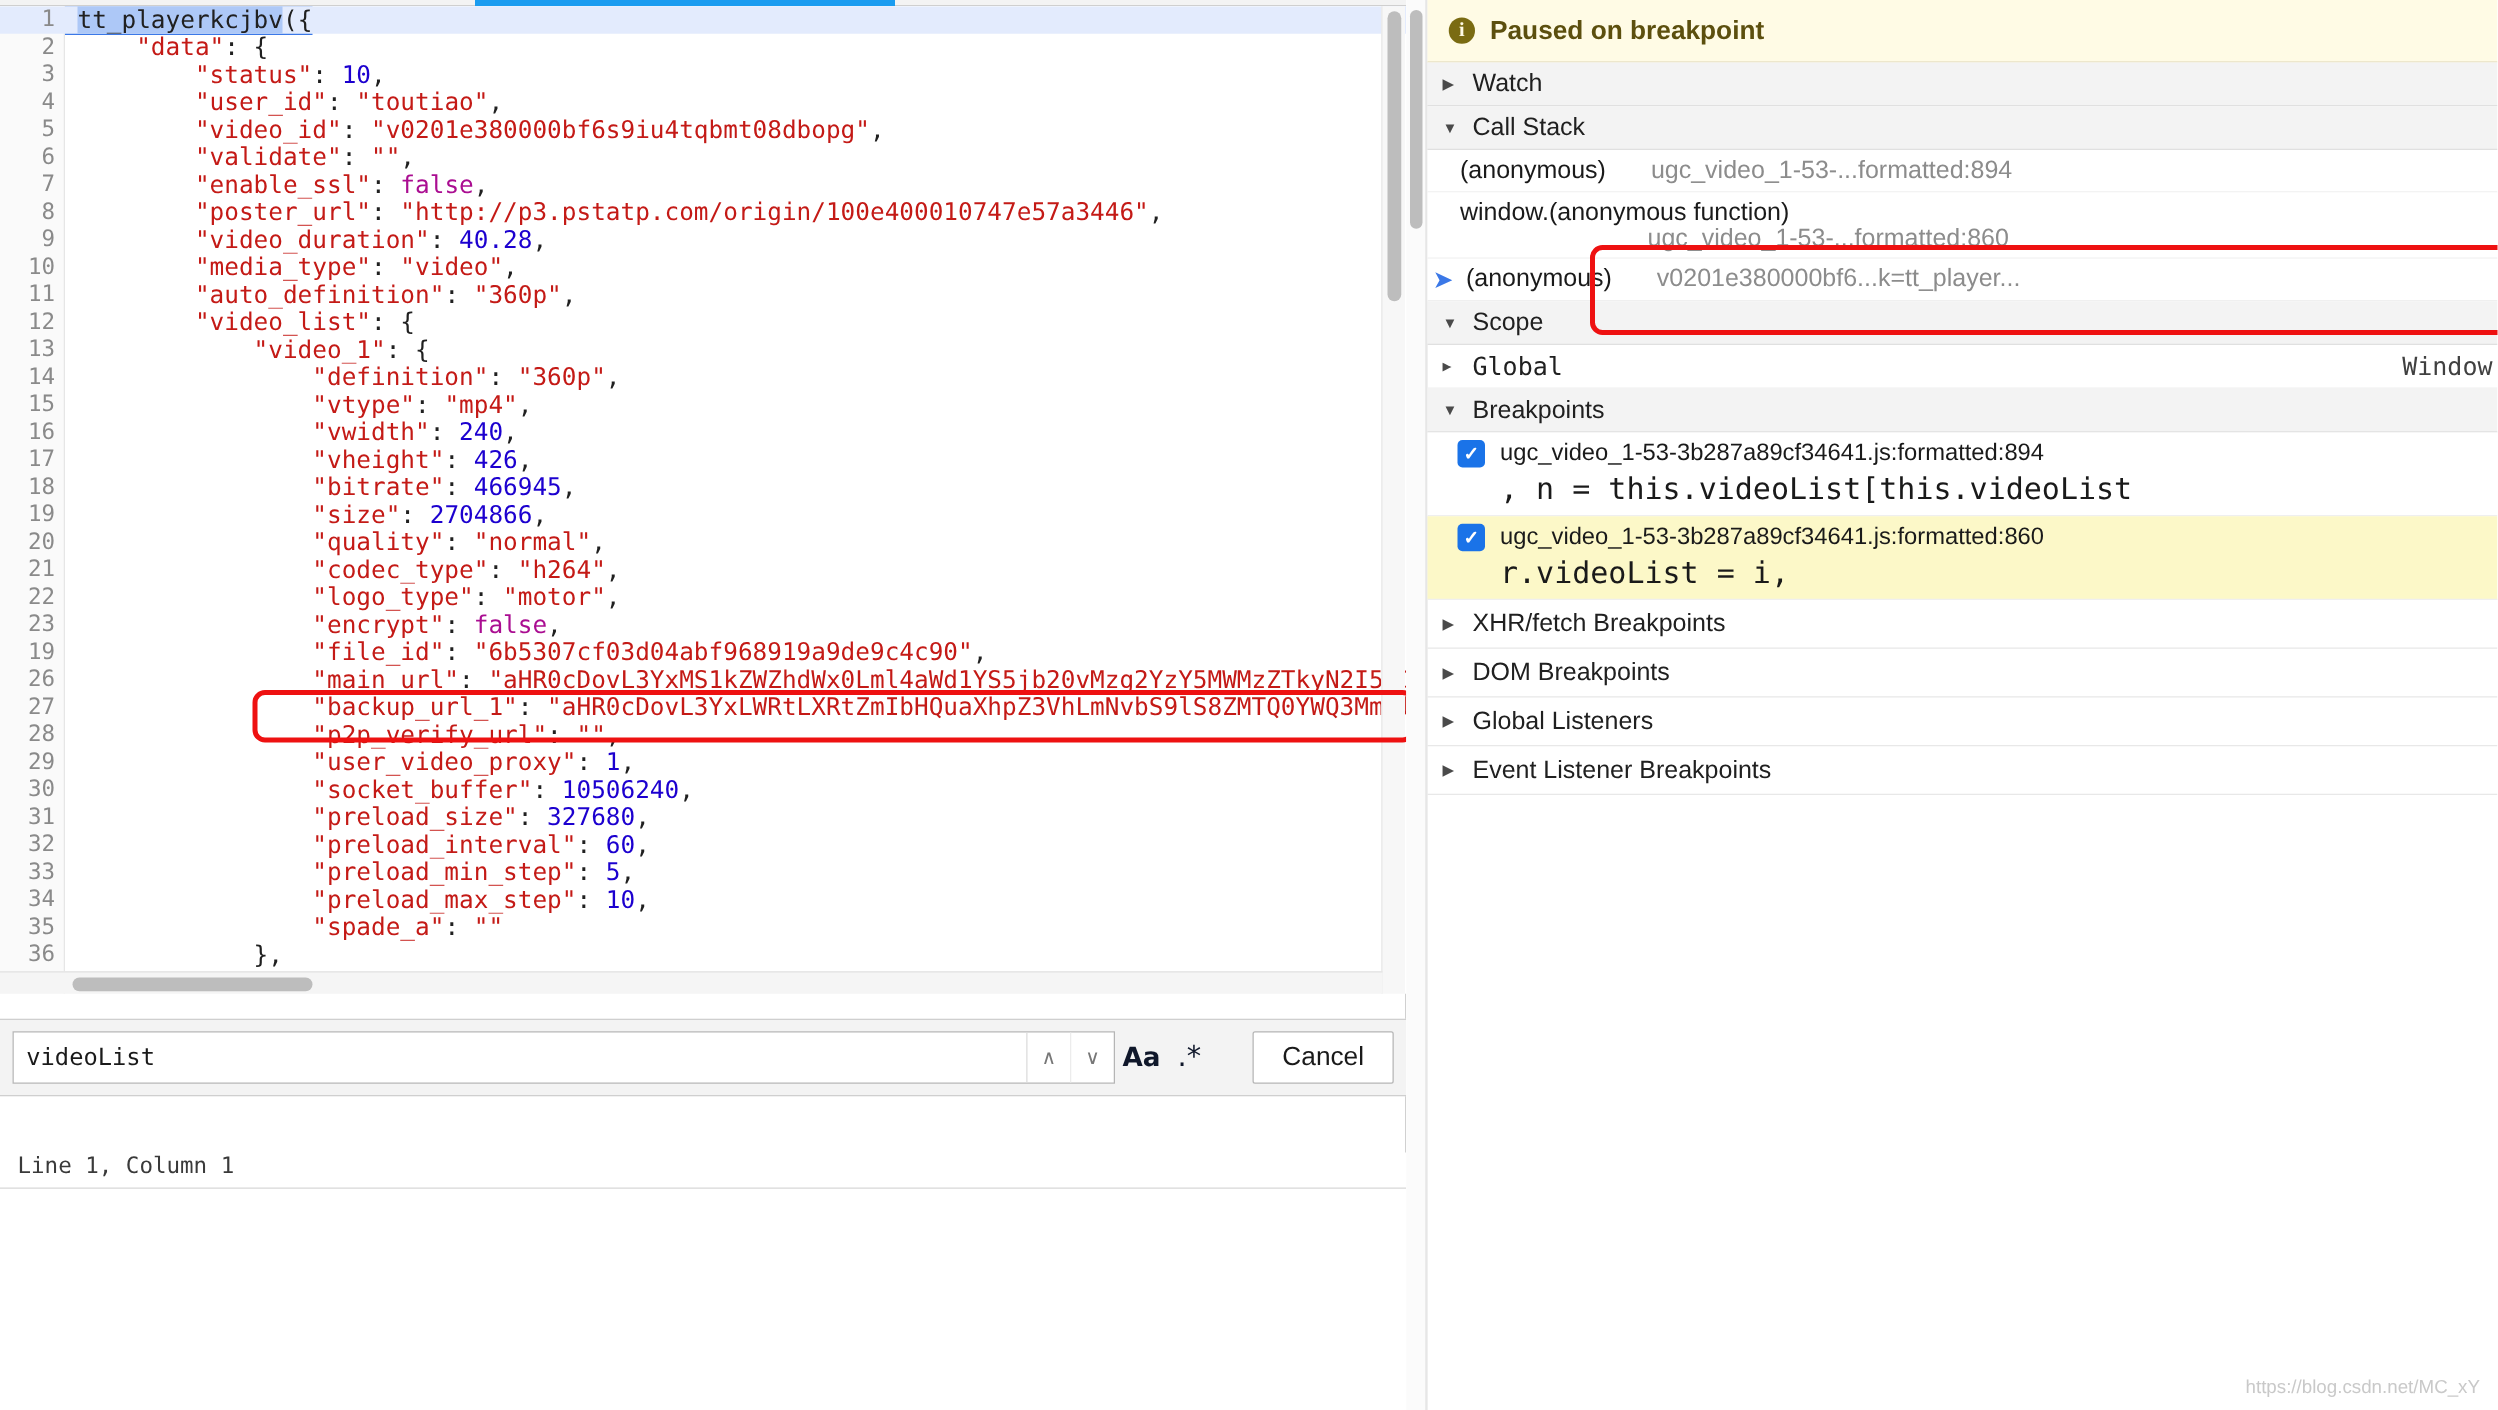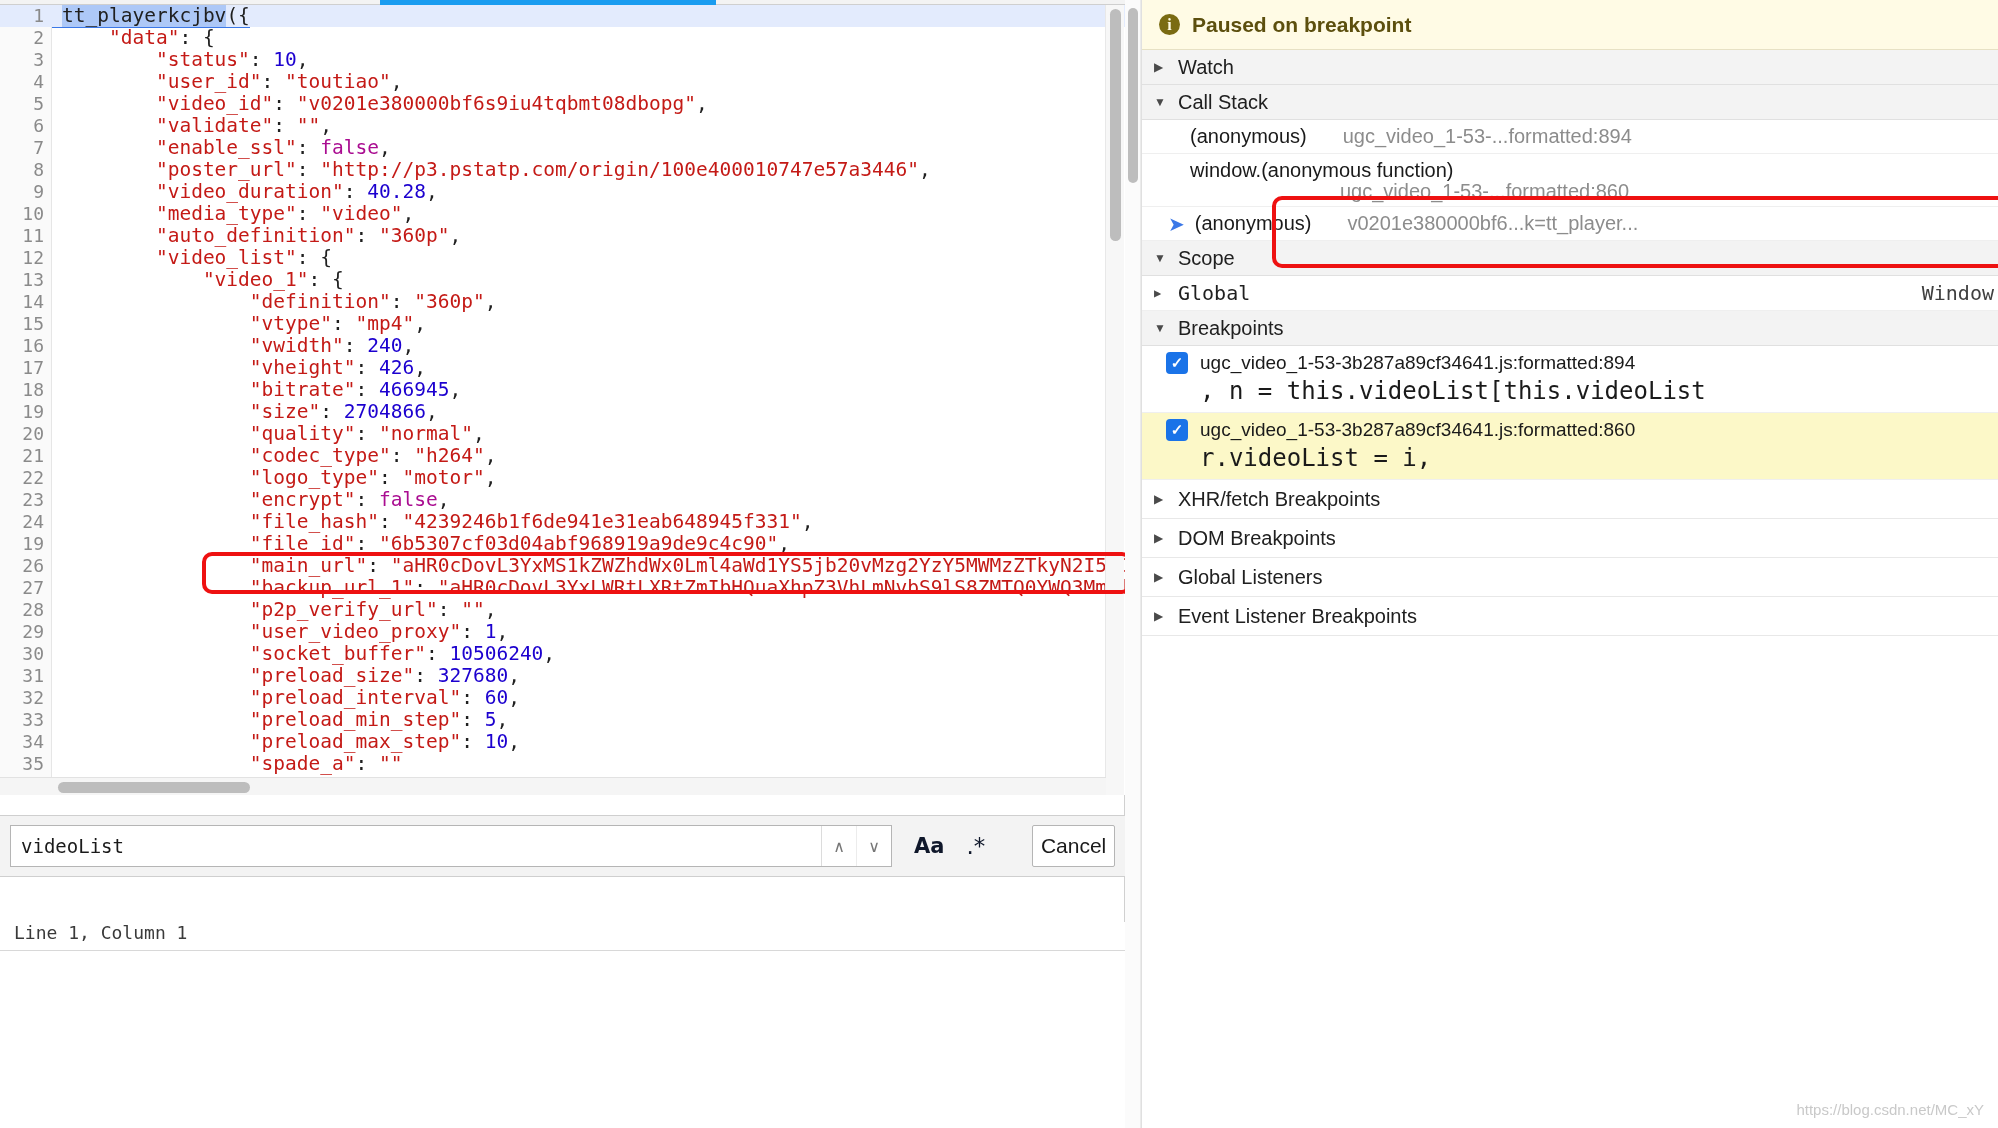--- a/index.html
+++ b/index.html
@@ -111,21 +111,20 @@
 
   
   .search-bar {
     position: absolute; left: 0; top: 815px;
     width: 1125px; height: 62px;
     background: #f3f3f3;
     border-top: 1px solid #cfcfcf;
     border-bottom: 1px solid #cfcfcf;
     display: flex; align-items: center;
     padding: 0 10px;
-    gap: 16px;
   }
   .search-input-wrap {
     position: relative;
     flex: 0 0 882px;
     height: 42px;
     background: #fff;
     border: 1px solid #b5b5b5;
     display: flex; align-items: center;
   }
   .search-input {
@@ -229,21 +228,21 @@
   .tri {
     width: 16px; margin-right: 8px;
     font-size: 12px; color: #4a4a4a;
     display: inline-block;
   }
 
   .row {
     min-height: 34px;
     border-bottom: 1px solid #efefef;
     display: flex; align-items: center;
-    padding-left: 48px;
+    padding-left: 26px;
     font-size: 20px;
     background: #fff;
   }
   .row.two-line {
     display: block;
     padding-top: 5px; padding-bottom: 3px;
   }
   .row .fn { color: #1a1a1a; }
   .row .loc {
     color: #8c8c8c;
@@ -344,21 +343,20 @@
           <div class="cl"><span class="ln">14</span><span class="src"><span class="k">                "definition"</span><span class="p">: </span><span class="k">"360p"</span><span class="p">,</span></span></div>
           <div class="cl"><span class="ln">15</span><span class="src"><span class="k">                "vtype"</span><span class="p">: </span><span class="k">"mp4"</span><span class="p">,</span></span></div>
           <div class="cl"><span class="ln">16</span><span class="src"><span class="k">                "vwidth"</span><span class="p">: </span><span class="n">240</span><span class="p">,</span></span></div>
           <div class="cl"><span class="ln">17</span><span class="src"><span class="k">                "vheight"</span><span class="p">: </span><span class="n">426</span><span class="p">,</span></span></div>
           <div class="cl"><span class="ln">18</span><span class="src"><span class="k">                "bitrate"</span><span class="p">: </span><span class="n">466945</span><span class="p">,</span></span></div>
           <div class="cl"><span class="ln">19</span><span class="src"><span class="k">                "size"</span><span class="p">: </span><span class="n">2704866</span><span class="p">,</span></span></div>
           <div class="cl"><span class="ln">20</span><span class="src"><span class="k">                "quality"</span><span class="p">: </span><span class="k">"normal"</span><span class="p">,</span></span></div>
           <div class="cl"><span class="ln">21</span><span class="src"><span class="k">                "codec_type"</span><span class="p">: </span><span class="k">"h264"</span><span class="p">,</span></span></div>
           <div class="cl"><span class="ln">22</span><span class="src"><span class="k">                "logo_type"</span><span class="p">: </span><span class="k">"motor"</span><span class="p">,</span></span></div>
           <div class="cl"><span class="ln">23</span><span class="src"><span class="k">                "encrypt"</span><span class="p">: </span><span class="b">false</span><span class="p">,</span></span></div>
-          <div class="cl"><span class="ln">24</span><span class="src"><span class="k">                "file_hash"</span><span class="p">: </span><span class="k">"4239246b1f6de941e31eab648945f331"</span><span class="p">,</span></span></div>
           <div class="cl"><span class="ln">19</span><span class="src"><span class="k">                "file_id"</span><span class="p">: </span><span class="k">"6b5307cf03d04abf968919a9de9c4c90"</span><span class="p">,</span></span></div>
           <div class="cl"><span class="ln">26</span><span class="src"><span class="k">                "main_url"</span><span class="p">: </span><span class="k">"aHR0cDovL3YxMS1kZWZhdWx0Lml4aWd1YS5jb20vMzg2YzY5MWMzZTkyN2I5MDA</span></span></div>
           <div class="cl"><span class="ln">27</span><span class="src"><span class="k">                "backup_url_1"</span><span class="p">: </span><span class="k">"aHR0cDovL3YxLWRtLXRtZmIbHQuaXhpZ3VhLmNvbS9lS8ZMTQ0YWQ3MmNlN1RkwMjh</span></span></div>
           <div class="cl"><span class="ln">28</span><span class="src"><span class="k">                "p2p_verify_url"</span><span class="p">: </span><span class="k">""</span><span class="p">,</span></span></div>
           <div class="cl"><span class="ln">29</span><span class="src"><span class="k">                "user_video_proxy"</span><span class="p">: </span><span class="n">1</span><span class="p">,</span></span></div>
           <div class="cl"><span class="ln">30</span><span class="src"><span class="k">                "socket_buffer"</span><span class="p">: </span><span class="n">10506240</span><span class="p">,</span></span></div>
           <div class="cl"><span class="ln">31</span><span class="src"><span class="k">                "preload_size"</span><span class="p">: </span><span class="n">327680</span><span class="p">,</span></span></div>
           <div class="cl"><span class="ln">32</span><span class="src"><span class="k">                "preload_interval"</span><span class="p">: </span><span class="n">60</span><span class="p">,</span></span></div>
           <div class="cl"><span class="ln">33</span><span class="src"><span class="k">                "preload_min_step"</span><span class="p">: </span><span class="n">5</span><span class="p">,</span></span></div>
           <div class="cl"><span class="ln">34</span><span class="src"><span class="k">                "preload_max_step"</span><span class="p">: </span><span class="n">10</span><span class="p">,</span></span></div>

